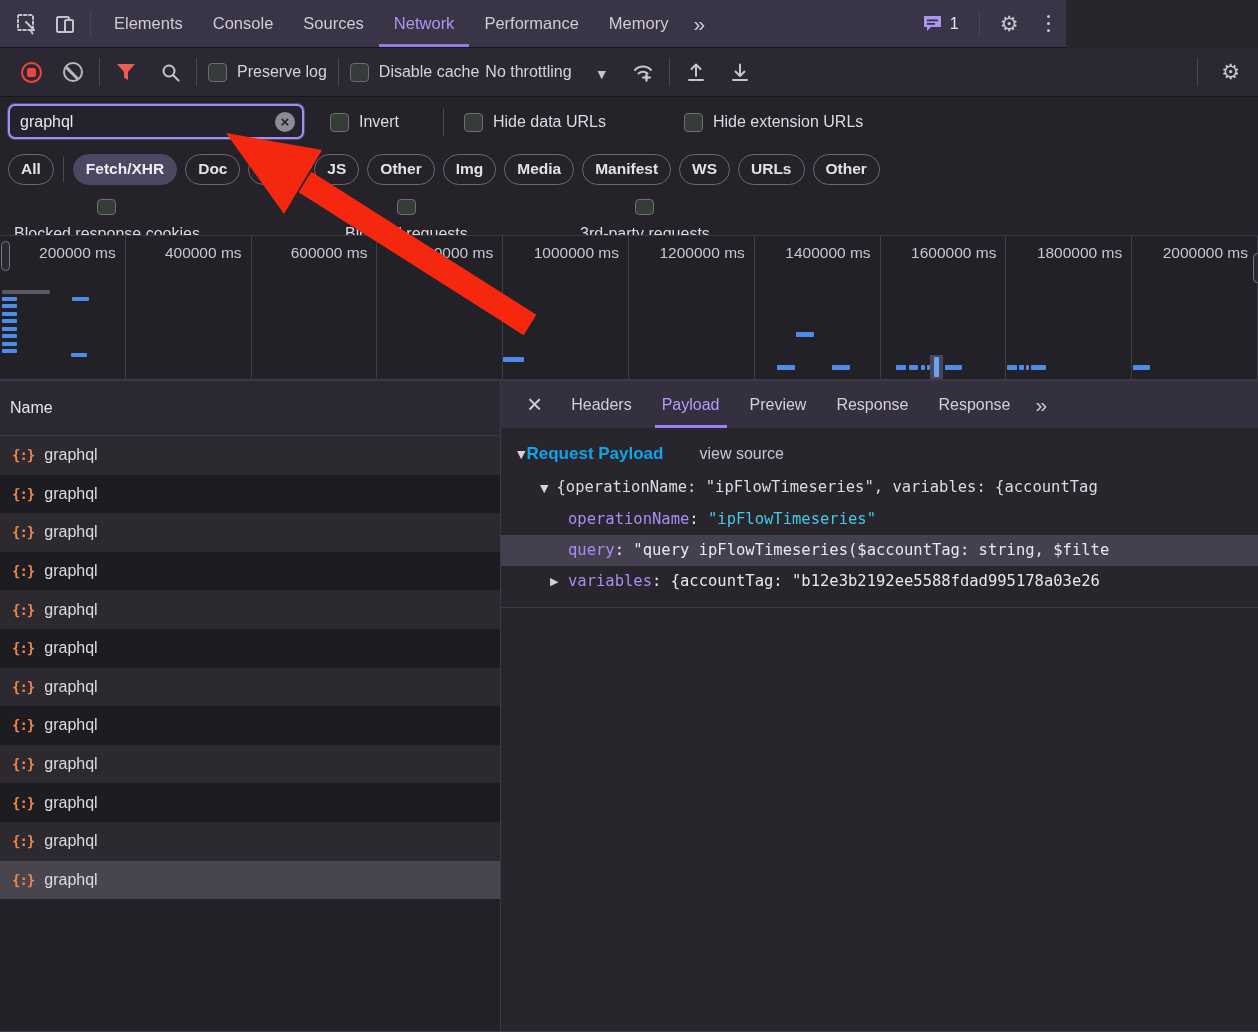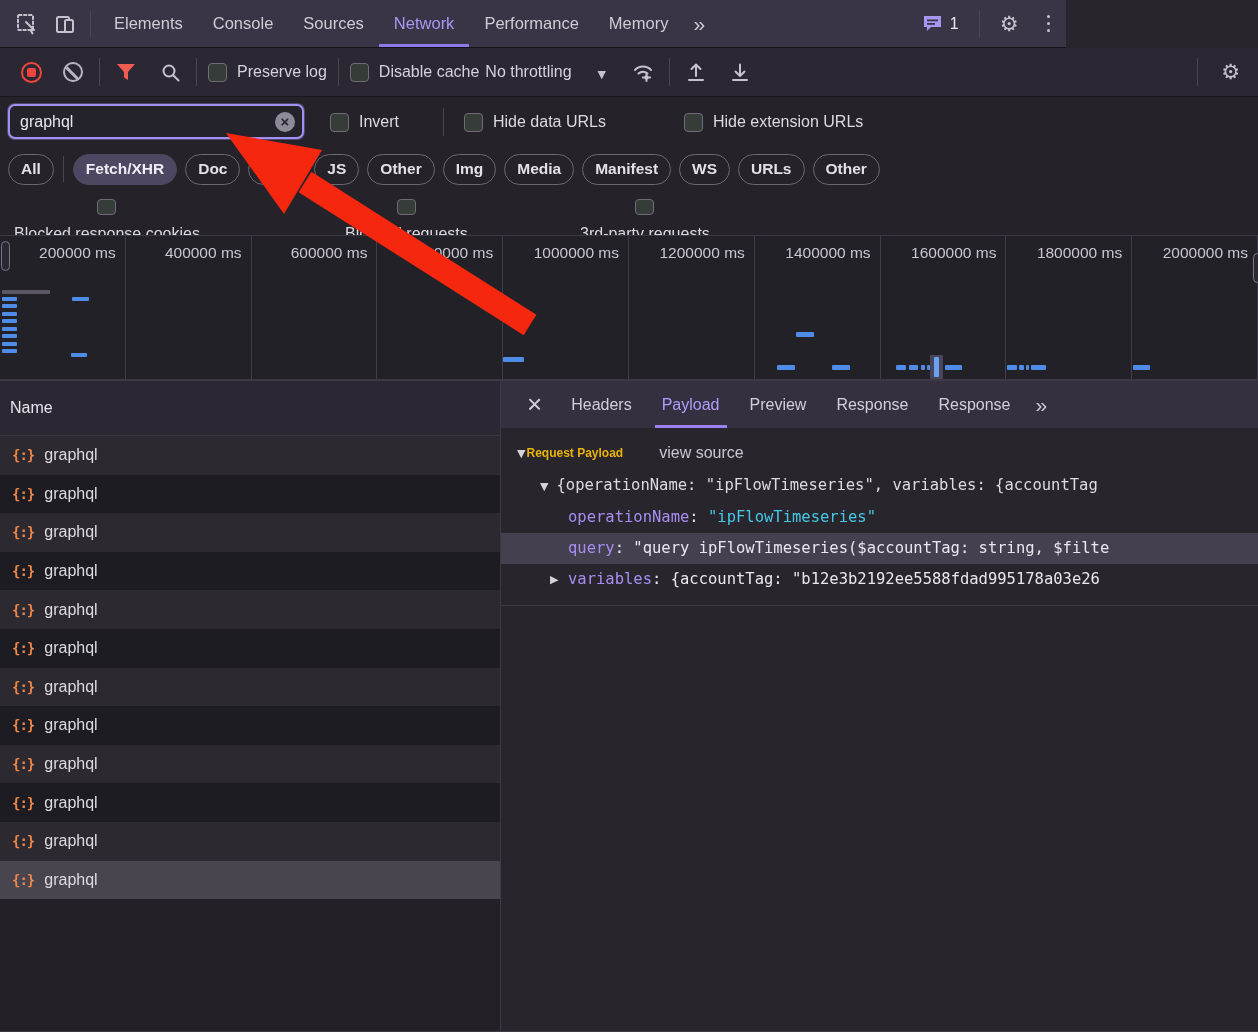--- a/index.html
+++ b/index.html
@@ -73,21 +73,21 @@
   .brace{color:var(--brace-orange);font-family:"DejaVu Sans Mono",monospace;font-weight:bold;font-size:14px;letter-spacing:-1px;}
   
   #dpanel{position:absolute;left:501px;top:380px;width:757px;height:652px;background:var(--bg-panel);overflow:hidden;}
   #dtabs-bar{height:48px;background:var(--bg-tabbar2);display:flex;align-items:stretch;padding-left:12px;border-top:1px solid #3c3944;}
   .dclose{display:flex;align-items:center;font-size:26px;color:#d2cfd8;padding:0 14px;}
   .dtab{display:flex;align-items:center;padding:0 15px;font-size:16px;color:#d2cfd8;position:relative;}
   .dtab.active{color:#b29cfa;}
   .dtab.active::after{content:"";position:absolute;left:8px;right:8px;bottom:0;height:3px;background:#9c82f0;}
   .phead{display:flex;align-items:center;margin:16px 0 8px 16px;}
   .tri{font-size:11px;color:#d5d2db;font-family:"DejaVu Sans",sans-serif;margin-right:1px;}
-  .ptitle{font-size:12px;font-weight:bold;color:#eab308;}
+  .ptitle{font-size:17px;font-weight:bold;color:#0ea5e9;}
   .vsrc{font-size:16px;color:#c9c6d1;margin-left:36px;}
   .jrow{font-family:"DejaVu Sans Mono",monospace;font-size:15.5px;line-height:31px;white-space:nowrap;padding-left:67px;position:relative;}
   .jrow.preview{padding-left:39px;color:#dcdae2;}
   .jrow.preview .tri{margin-right:8px;}
   .jrow.hl{background:var(--highlight-row);}
   .jkey{color:var(--key-purple);}
   .jval{color:#e9e7ee;}
   .jval.cyan{color:var(--string-cyan);}
   .jexp{position:absolute;left:49px;top:0;font-size:11px;color:#d5d2db;font-family:"DejaVu Sans",sans-serif;}
   #json-divider{border-bottom:1px solid #3c3944;margin-top:10px;}

